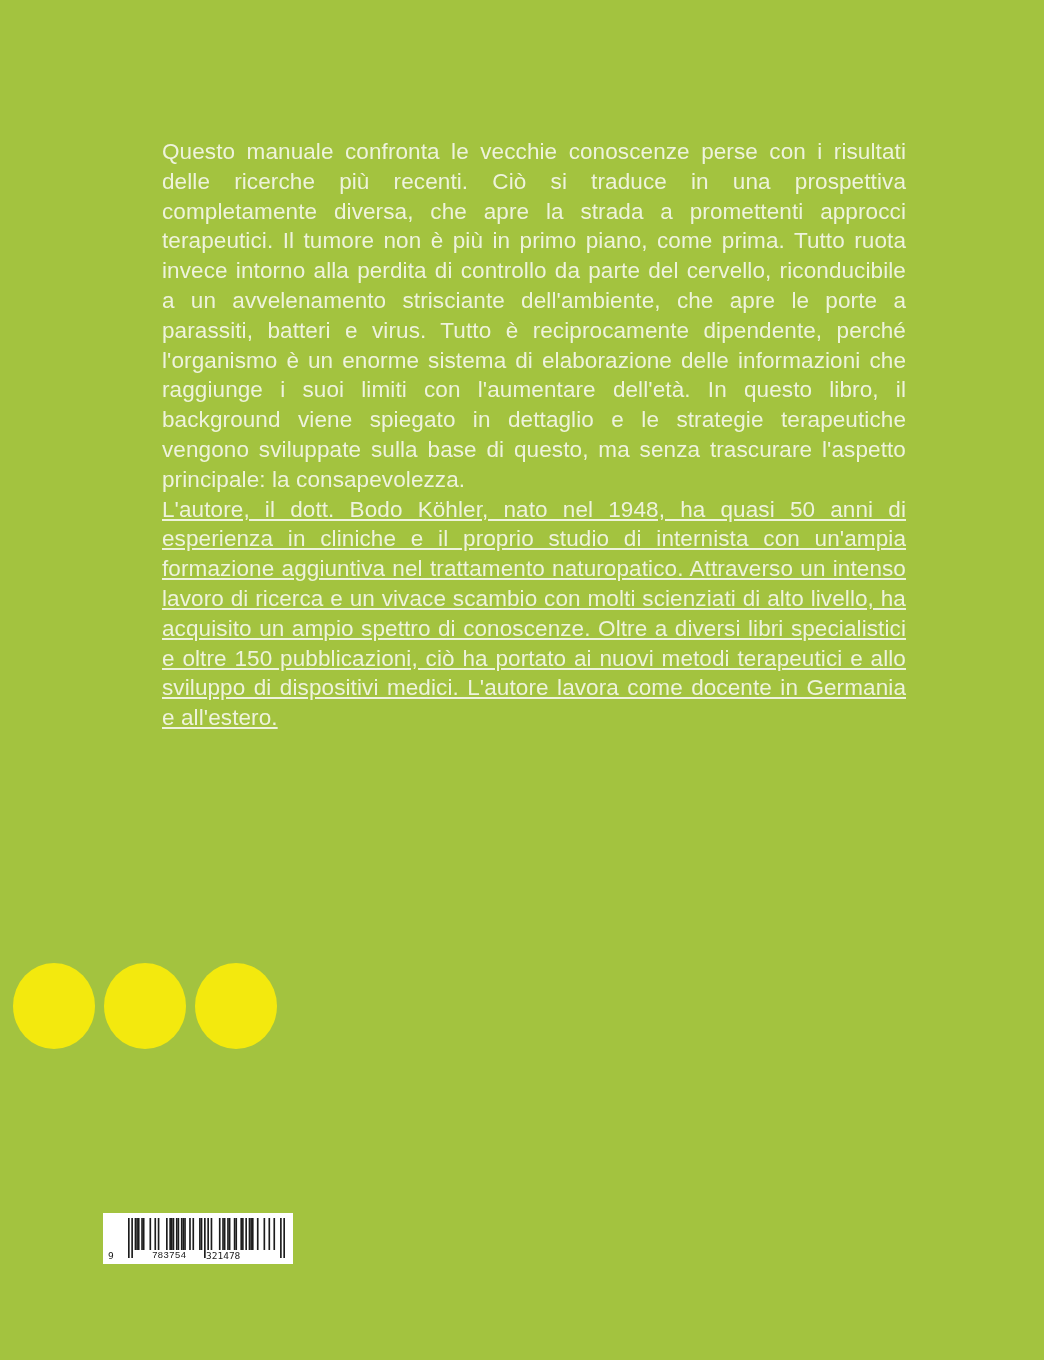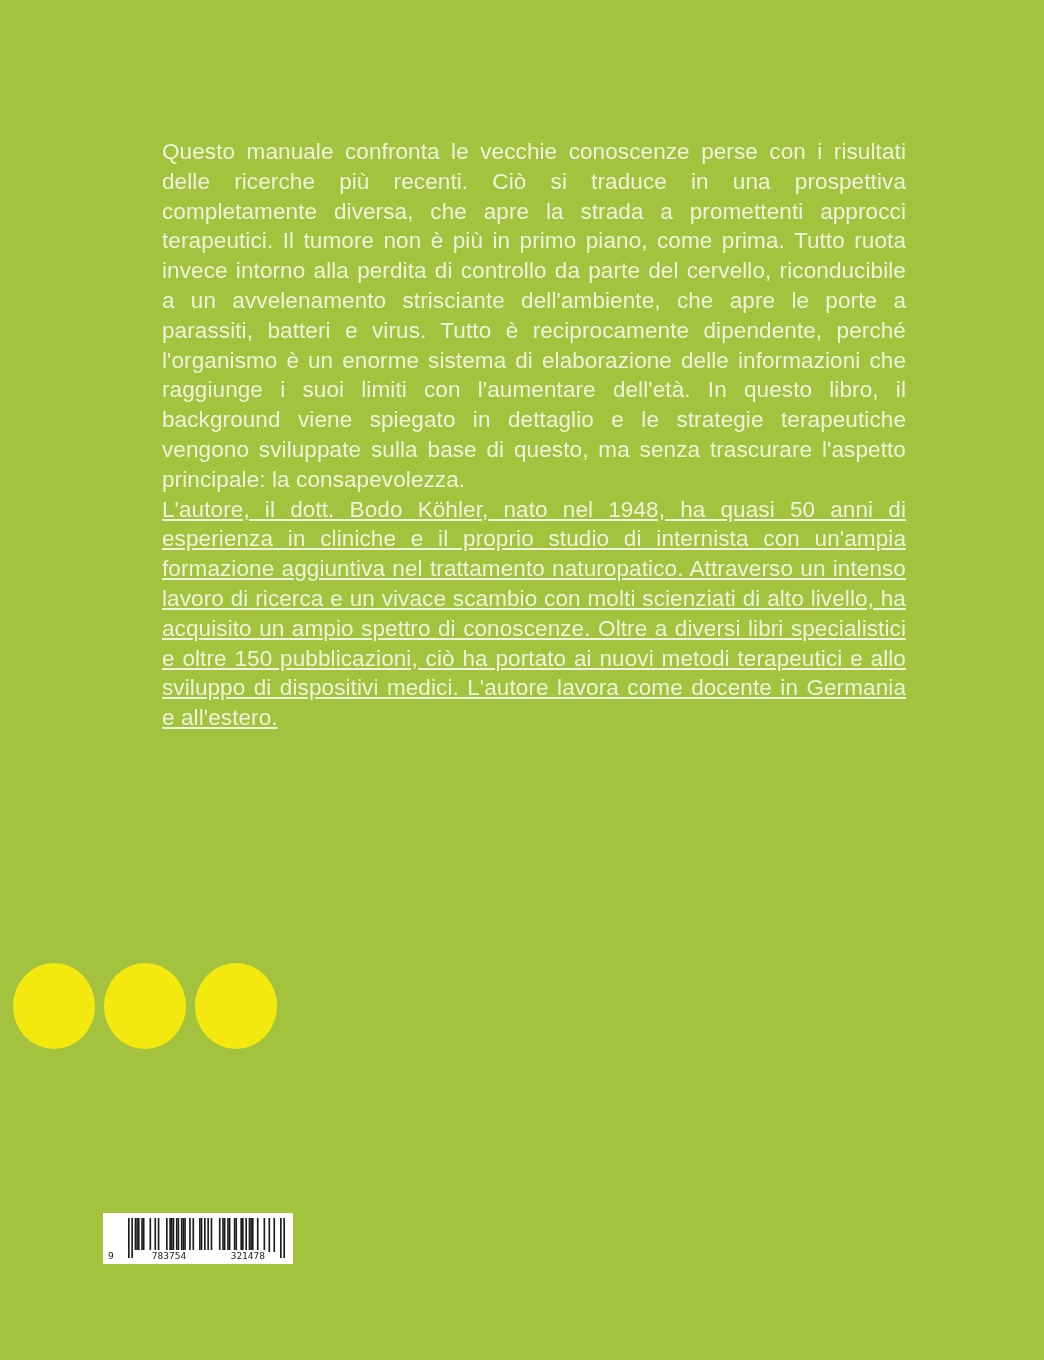--- a/index.html
+++ b/index.html
@@ -48,22 +48,22 @@
   .bc-digit{
     position:absolute;
     bottom:3px;
     font-family:"DejaVu Sans Mono",monospace;
     font-size:9.5px;
     line-height:11px;
     color:var(--barcode-ink,#1c1c1c);
     background:var(--barcode-bg,#ffffff);
   }
   .bc-prefix{left:5px;}
-  .bc-g1{left:31px;width:70px;text-align:center;}
-  .bc-g2{left:92px;width:70px;text-align:right;}
+  .bc-g1{left:31px;width:70px;text-align:center;font-family:Liberation Mono, monospace;}
+  .bc-g2{left:103px;width:70px;text-align:left;}
 </style>
 </head>
 <body>
 
 <div class="page">
 
   <div class="text-block">
     <p class="synopsis">Questo manuale confronta le vecchie conoscenze perse con i risultati delle ricerche più recenti. Ciò si traduce in una prospettiva completamente diversa, che apre la strada a promettenti approcci terapeutici. Il tumore non è più in primo piano, come prima. Tutto ruota invece intorno alla perdita di controllo da parte del cervello, riconducibile a un avvelenamento strisciante dell'ambiente, che apre le porte a parassiti, batteri e virus. Tutto è reciprocamente dipendente, perché l'organismo è un enorme sistema di elaborazione delle informazioni che raggiunge i suoi limiti con l'aumentare dell'età. In questo libro, il background viene spiegato in dettaglio e le strategie terapeutiche vengono sviluppate sulla base di questo, ma senza trascurare l'aspetto principale: la consapevolezza.</p>
     <p class="author-bio">L'autore, il dott. Bodo Köhler, nato nel 1948, ha quasi 50 anni di esperienza in cliniche e il proprio studio di internista con un'ampia formazione aggiuntiva nel trattamento naturopatico. Attraverso un intenso lavoro di ricerca e un vivace scambio con molti scienziati di alto livello, ha acquisito un ampio spettro di conoscenze. Oltre a diversi libri specialistici e oltre 150 pubblicazioni, ciò ha portato ai nuovi metodi terapeutici e allo sviluppo di dispositivi medici. L'autore lavora come docente in Germania e all'estero.</p>
   </div>

